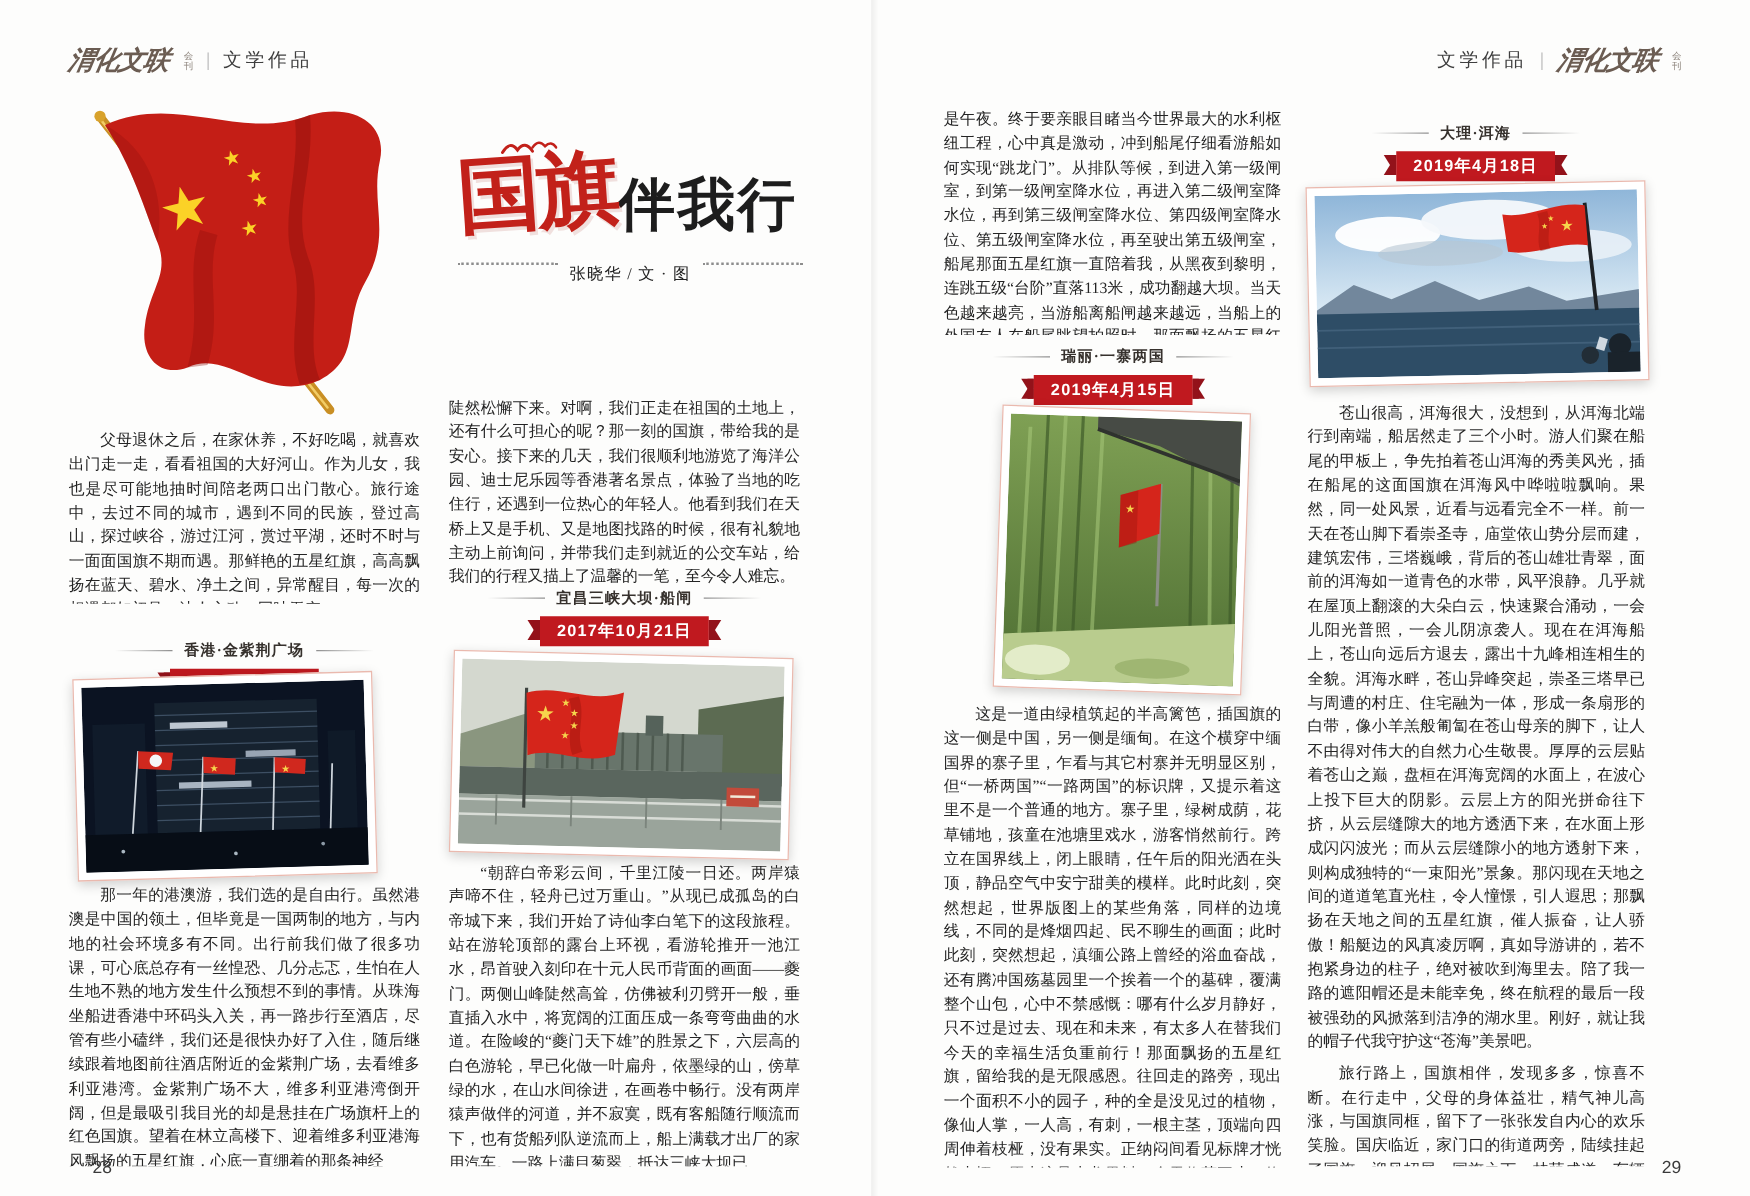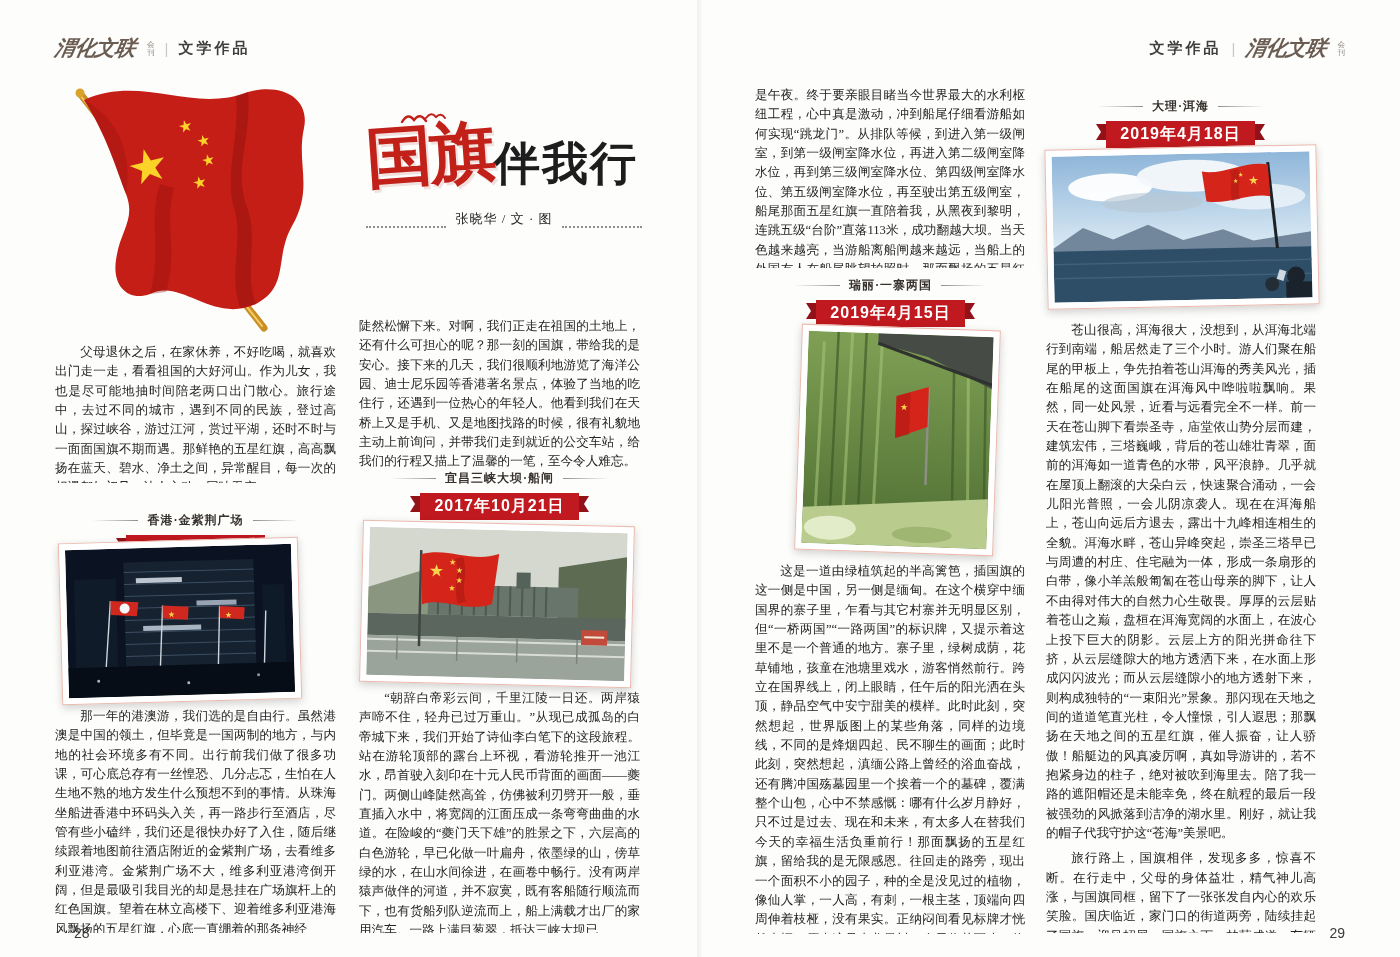--- a/index.html
+++ b/index.html
@@ -14,44 +14,44 @@
 
   
   .hdr{position:absolute;top:38px;display:flex;align-items:center;gap:10px;}
   .hdr-left{left:55px;}
   .hdr-right{right:55px;}
   .logo{font-style:italic;font-weight:bold;font-size:21px;color:#6b5c52;
     transform:skewX(-10deg);letter-spacing:-1px;line-height:1;}
   .logo-sub{display:inline-flex;flex-direction:column;font-size:7.5px;color:#8d847c;
     line-height:8px;font-style:normal;margin-left:2px;font-family:"Liberation Sans",sans-serif;}
   .hdr-div{color:#c9c9c9;font-size:15px;font-family:"Liberation Sans",sans-serif;}
-  .hdr-cat{font-weight:bold;font-size:15px;letter-spacing:3px;color:#3f3f3f;
+  .hdr-cat{font-weight:normal;font-size:15px;letter-spacing:3px;color:#3f3f3f;
     font-family:"Liberation Sans",sans-serif;}
 
   
   .title-wrap{position:absolute;left:366px;top:122px;width:282px;}
   .title-row{display:flex;align-items:flex-end;}
   .title-red{font-size:66px;font-weight:bold;color:#c2211a;line-height:1;
     transform:rotate(-4deg);letter-spacing:-2px;
     text-shadow:2px 3px 0 rgba(150,20,10,0.12);}
   .title-black{font-size:46px;font-weight:bold;color:#1d1d1d;line-height:1.05;
     margin-left:0;letter-spacing:2px;}
   .birds{position:absolute;left:34px;top:-12px;}
-  .byline{display:flex;align-items:flex-end;gap:10px;margin-top:22px;width:276px;}
+  .byline{display:flex;align-items:flex-start;gap:10px;margin-top:22px;width:276px;}
   .dotline{flex:1;border-top:2px dotted #8d8d8d;height:0;}
   .byline-text{font-size:13px;color:#232323;white-space:nowrap;letter-spacing:1px;}
 
   
   .sec{position:absolute;width:281px;text-align:center;}
   .sec-row{display:flex;align-items:center;justify-content:center;gap:9px;}
   .sec-line-l{width:46px;height:1px;background:linear-gradient(to right,rgba(130,130,130,0),#8f8f8f);}
   .sec-line-r{width:46px;height:1px;background:linear-gradient(to left,rgba(130,130,130,0),#8f8f8f);}
   .sec-title{font-size:12px;font-weight:bold;color:#36312d;letter-spacing:1px;}
   .ribbon{display:inline-block;margin-top:6px;position:relative;background:#c0191f;color:#fff;
-    font-size:16px;font-weight:bold;padding:3px 14px;letter-spacing:1px;
+    font-size:13px;font-weight:bold;padding:3px 14px;letter-spacing:1px;
     font-family:"Liberation Sans",sans-serif;}
   .ribbon::before{content:"";position:absolute;left:-10px;top:3px;width:0;height:0;
     border-style:solid;border-width:8px 5px;border-color:#93121a #93121a #93121a transparent;z-index:-1;}
   .ribbon::after{content:"";position:absolute;right:-10px;top:3px;width:0;height:0;
     border-style:solid;border-width:8px 5px;border-color:#93121a transparent #93121a #93121a;z-index:-1;}
 
   
   .frame{position:absolute;background:#fff;padding:6px;border:1px solid #eab9ae;
     box-shadow:0 3px 9px rgba(0,0,0,0.18);}
   .frame svg{display:block;}

